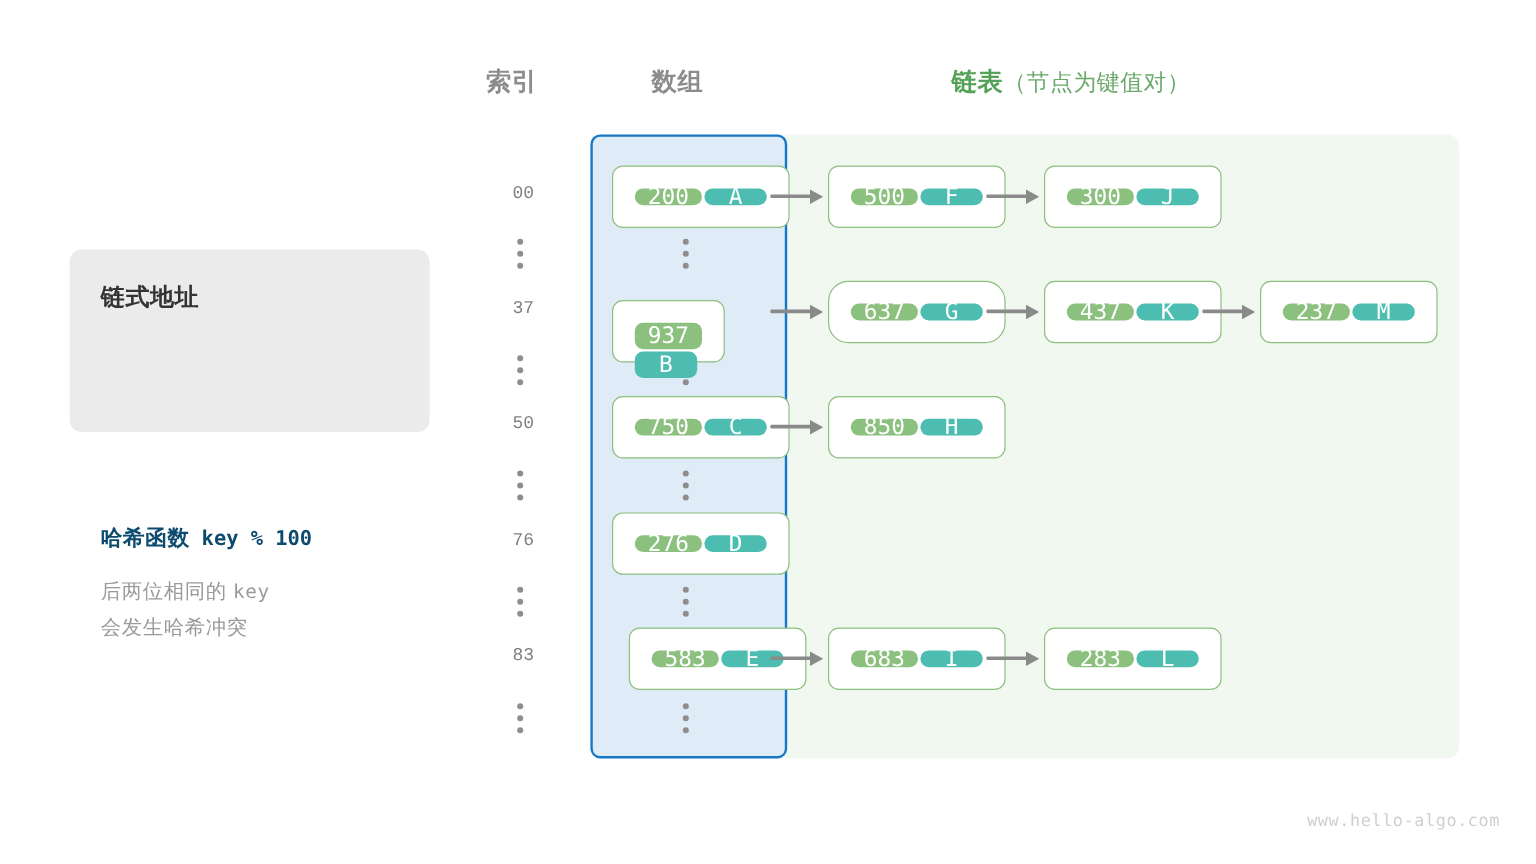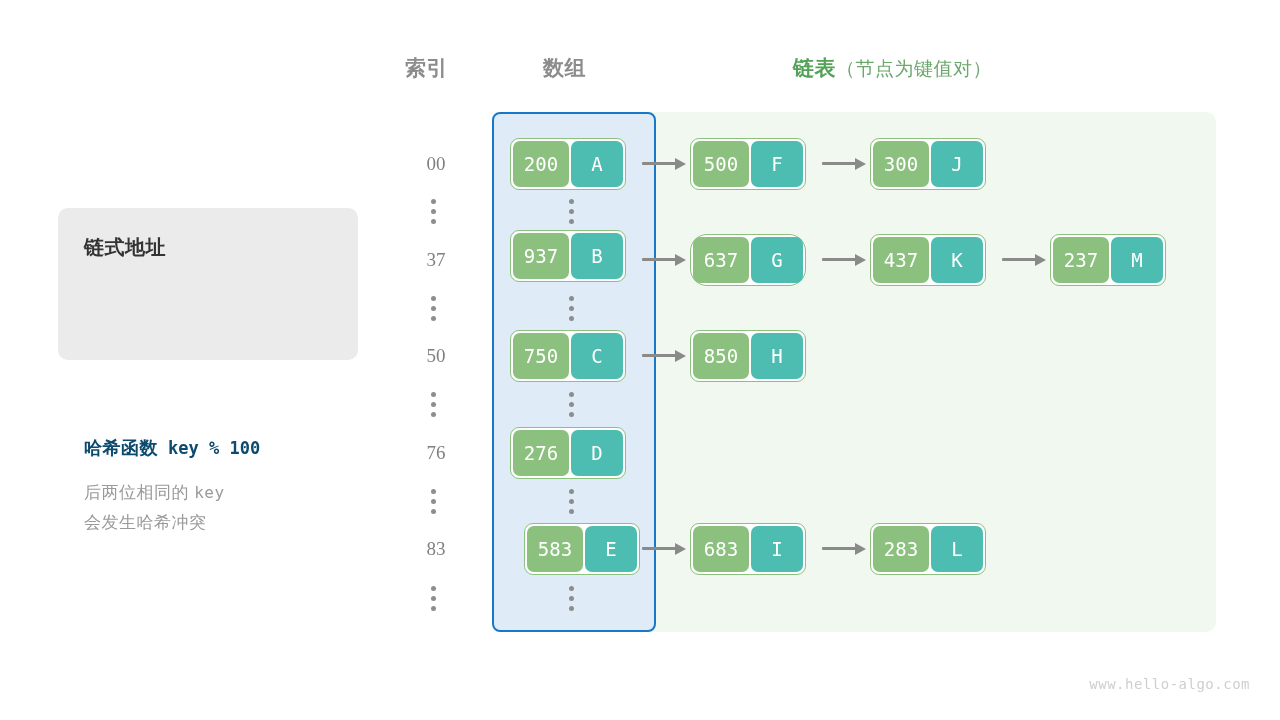--- a/index.html
+++ b/index.html
@@ -79,40 +79,40 @@
     background: #dfecf8;
     border: 2px solid #1878c8;
     border-radius: 8px;
   }
 
   
   .idx {
     position: absolute;
     width: 60px; text-align: center;
     left: 406px;
-    font-family: Liberation Serif, serif;
-    font-size: 19px; color: #808080;
+    font-family: Liberation Mono, monospace;
+    font-size: 15px; color: #808080;
   }
 
   
   .vdots { position: absolute; width: 10px; }
   .vdots i {
     display: block; width: 5px; height: 5px; border-radius: 50%;
     background: #8d8d8d; margin-bottom: 5px;
   }
   .vdots i:last-child { margin-bottom: 0; }
 
   
   .node {
     position: absolute;
     height: 52px;
     border: 1.6px solid #8cc07f;
     border-radius: 9px;
     background: #ffffff;
-    padding: 2px;
+    padding: 18px;
     display: flex;
     gap: 2px;
   }
   .cell {
     display: flex; align-items: center; justify-content: center;
     color: #ffffff;
     font-family: "DejaVu Sans Mono", "Liberation Mono", monospace;
     font-size: 19px;
     border-radius: 7px;
   }
@@ -201,21 +201,21 @@
       <div class="vdots" style="left: 431px; top: 296px;">
         <i></i>
         <i></i>
         <i></i>
       </div>
       <div class="vdots" style="left: 569px; top: 296px;">
         <i></i>
         <i></i>
         <i></i>
       </div>
-      <div class="node" style="left: 510px; top: 230px;">
+      <div class="node" style="left: 510px; top: 250px; flex-direction: column;">
         <div class="cell key">937</div>
         <div class="cell val">B</div>
       </div>
       <div class="arrow" style="left: 642px; top: 254px; width: 44px;">
         <div class="shaft" style="width: 35px;"></div>
         <div class="head" style="left: 33px;"></div>
       </div>
       <div class="node" style="left: 690px; top: 234px; border-radius: 17px;">
         <div class="cell key">637</div>
         <div class="cell val">G</div>

